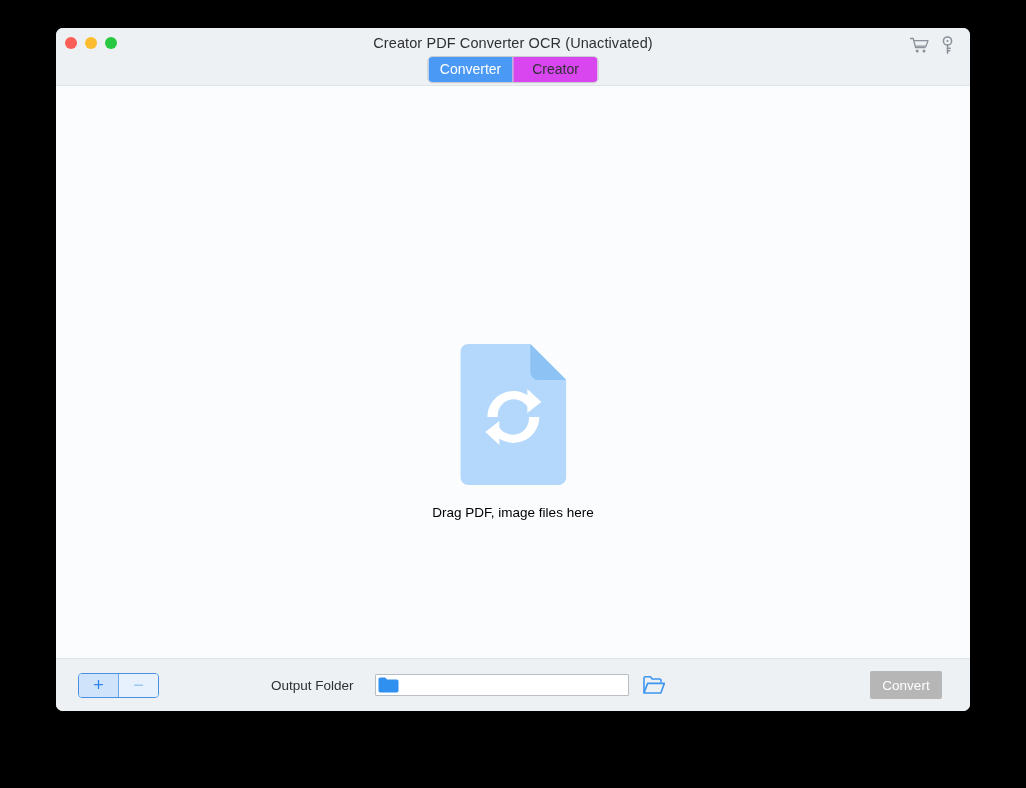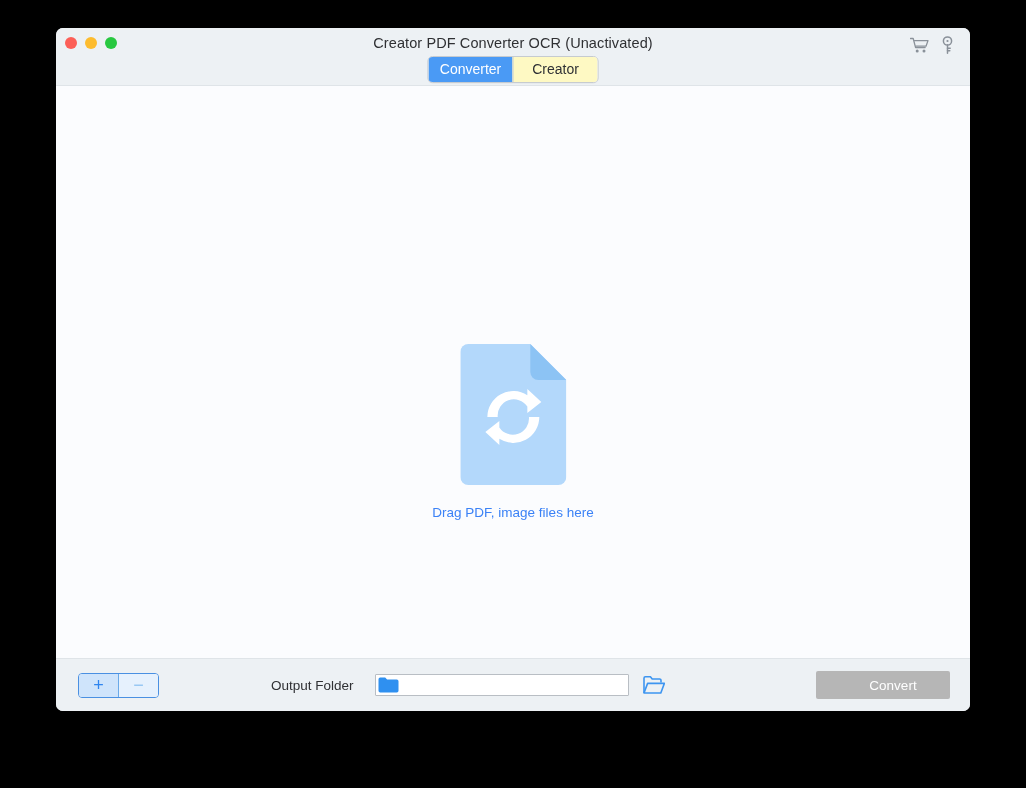--- a/index.html
+++ b/index.html
@@ -73,21 +73,21 @@
     overflow: hidden;
     background: #ffffff;
     box-shadow: 0 0.5px 0.5px rgba(0,0,0,0.06);
   }
   .tab {
     font-size: 14px;
     padding: 4px 0 5px 0;
     width: 84px;
     text-align: center;
     color: #2e3034;
-    background: #fef9c3;
+    background: #d946ef;
     cursor: default;
     user-select: none;
   }
   .tab + .tab { border-left: 1px solid #c6cbd0; }
   .tab.active {
     background: #4a9af5;
     color: #ffffff;
   }
 
   .title-actions {
@@ -120,21 +120,21 @@
     align-items: center;
   }
   .doc-icon {
     width: 106px;
     height: 141px;
     position: relative;
   }
   .drop-hint {
     margin-top: 20px;
     font-size: 13.5px;
-    color: #3b82f6;
+    color: #000000;
     white-space: nowrap;
   }
 
   
   .bottombar {
     flex: 0 0 auto;
     height: 52px;
     background: #edf1f4;
     border-top: 1px solid #dfe4e8;
     display: flex;
@@ -210,33 +210,32 @@
   }
   .browse-btn {
     margin-left: 14px;
     display: flex;
     align-items: center;
     cursor: default;
   }
 
   .convert-btn {
     position: absolute;
-    right: 20px;
-    width: 114px;
+    right: 28px;
+    width: 72px;
     height: 28px;
     background: #b6b6b6;
     border-radius: 2px;
     color: #ffffff;
     font-size: 13.5px;
     display: flex;
     align-items: center;
     justify-content: center;
     user-select: none;
     cursor: default;
-    padding-left: 20px;
   }
 </style>
 </head>
 <body>
 
 <div id="app-window">
 
   <div class="titlebar">
 
     <div class="traffic-lights">

